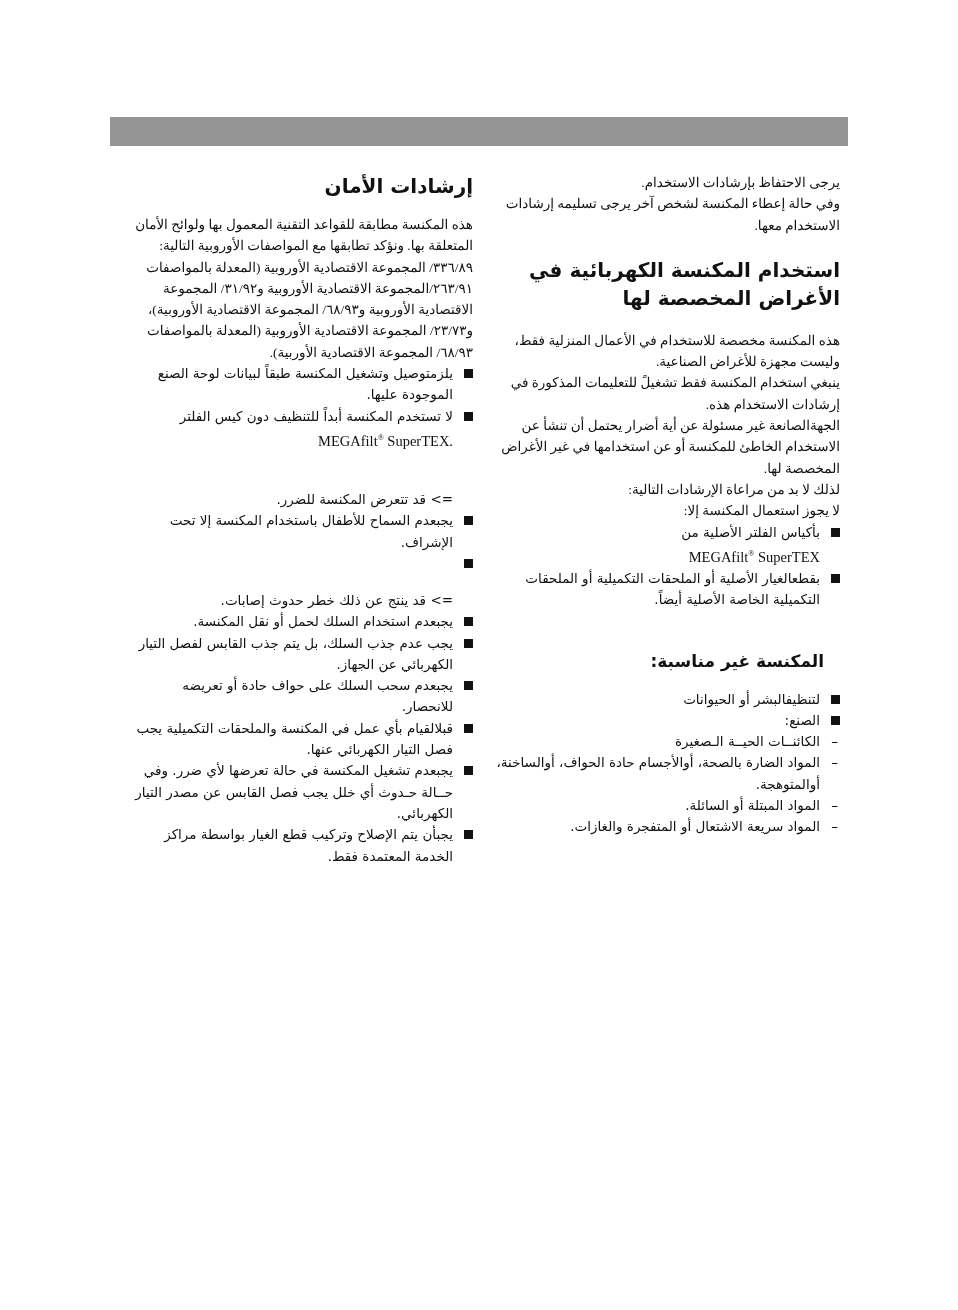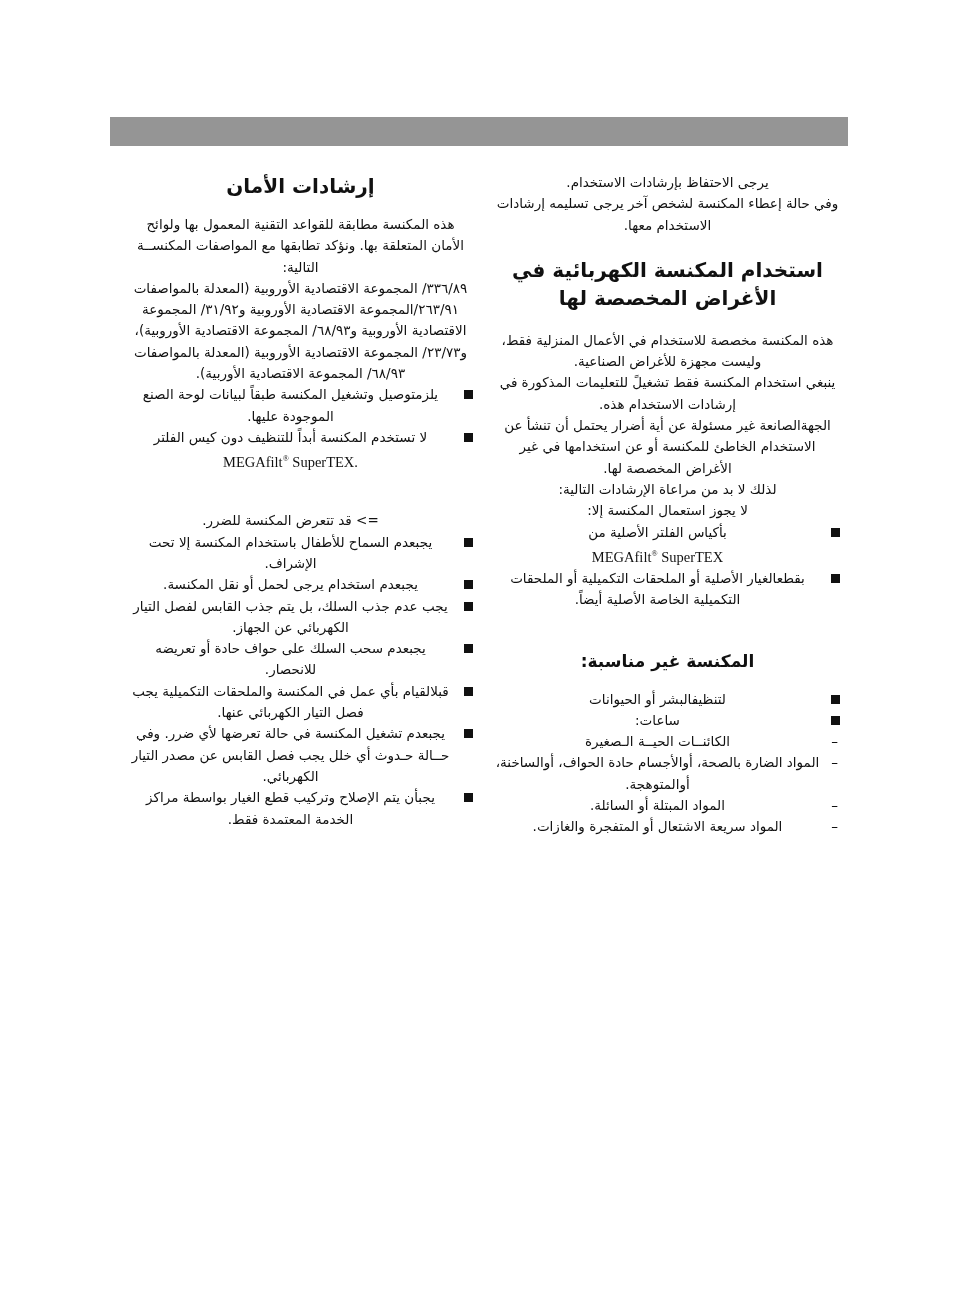--- a/index.html
+++ b/index.html
@@ -1,22 +1,22 @@
 <!DOCTYPE html>
 <html><head>
 <meta charset="utf-8">
 <style>
   html, body { margin: 0; padding: 0; background: #ffffff; }
   body { width: 958px; height: 1310px; position: relative; overflow: hidden;
          font-family: "DejaVu Sans", "Liberation Sans", sans-serif; color: #111; }
   .header-bar { position: absolute; left: 110px; top: 117px; width: 738px; height: 29px; background: #959595; }
-  .col { position: absolute; direction: rtl; text-align: center; }
+  .col { position: absolute; direction: rtl; text-align: right; }
   .col-right { left: 495px; top: 172px; width: 345px; }
   .col-left { left: 128px; top: 172px; width: 345px; }
-  p, .line { margin: 0; font-size: 13.5px; line-height: 21.3px; }
+  p, .line { margin: 0; font-size: 13.5px; line-height: 21.3px; font-family: Liberation Serif, serif; }
   .para { margin: 0; font-size: 13.5px; line-height: 21.3px; }
   h2 { margin: 0; font-weight: bold; font-size: 20px; line-height: 28px; }
   h3 { margin: 16px; font-weight: bold; font-size: 17px; line-height: 24px; }
   ul { list-style: none; margin: 0; padding: 0; }
   li { position: relative; font-size: 13.5px; line-height: 21.3px; padding-right: 20px; }
   li .bullet { position: absolute; right: 0; top: 6px; width: 9px; height: 9px; background: #111; }
   li.note { padding-right: 20px; margin-top: 37px; }
   li.dash { padding-right: 20px; }
   li.dash .dashmark { position: absolute; right: 2px; top: 0; }
   .ltr { direction: ltr; unicode-bidi: embed; display: inline-block; font-family: Liberation Serif, serif; font-size: 14.5px; }
@@ -56,21 +56,21 @@
 
   <div style="height:22px"></div>
   <h3>المكنسة غير مناسبة:</h3>
   <ul>
     <li>
       <span class="bullet"></span>
       <span>لتنظيفالبشر أو الحيوانات</span>
     </li>
     <li>
       <span class="bullet"></span>
-      <span>ساعات:</span>
+      <span>الصنع:</span>
     </li>
     <li class="dash">
       <span class="dashmark">–</span>
       <span>الكائنــات الحيــة الـصغيرة</span>
     </li>
     <li class="dash">
       <span class="dashmark">–</span>
       <span>المواد الضارة بالصحة، أوالأجسام حادة الحواف، أوالساخنة، أوالمتوهجة.</span>
     </li>
     <li class="dash">
@@ -80,21 +80,21 @@
     <li class="dash">
       <span class="dashmark">–</span>
       <span>المواد سريعة الاشتعال أو المتفجرة والغازات.</span>
     </li>
   </ul>
 </div>
 
 <div class="col col-left">
   <h2>إرشادات الأمان</h2>
   <div style="height:14px"></div>
-  <p class="para">هذه المكنسة مطابقة للقواعد التقنية المعمول بها ولوائح الأمان المتعلقة بها. ونؤكد تطابقها مع المواصفات المكنســة التالية:</p>
+  <p class="para">هذه المكنسة مطابقة للقواعد التقنية المعمول بها ولوائح الأمان المتعلقة بها. ونؤكد تطابقها مع المواصفات الأوروبية التالية:</p>
   <p class="para">٣٣٦/٨٩/ المجموعة الاقتصادية الأوروبية (المعدلة بالمواصفات ٢٦٣/٩١/المجموعة الاقتصادية الأوروبية و٣١/٩٢/ المجموعة الاقتصادية الأوروبية و٦٨/٩٣/ المجموعة الاقتصادية الأوروبية)، و٢٣/٧٣/ المجموعة الاقتصادية الأوروبية (المعدلة بالمواصفات ٦٨/٩٣/ المجموعة الاقتصادية الأوربية).</p>
 
   <ul>
     <li>
       <span class="bullet"></span>
       <span>يلزمتوصيل وتشغيل المكنسة طبقاً لبيانات لوحة الصنع الموجودة عليها.</span>
     </li>
     <li>
       <span class="bullet"></span>
       <span>لا تستخدم المكنسة أبداً للتنظيف دون كيس الفلتر</span><br>
@@ -104,23 +104,27 @@
       <span>=&gt;</span>
       <span>قد تتعرض المكنسة للضرر.</span>
     </li>
     <li>
       <span class="bullet"></span>
       <span>يجبعدم السماح للأطفال باستخدام المكنسة إلا تحت الإشراف.</span>
     </li>
     <li>
       <span class="bullet"></span>
     </li>
+    <li class="note">
+      <span>=&gt;</span>
+      <span>قد ينتج عن ذلك خطر حدوث إصابات.</span>
+    </li>
     <li>
       <span class="bullet"></span>
-      <span>يجبعدم استخدام يرجى لحمل أو نقل المكنسة.</span>
+      <span>يجبعدم استخدام السلك لحمل أو نقل المكنسة.</span>
     </li>
     <li>
       <span class="bullet"></span>
       <span>يجب عدم جذب السلك، بل يتم جذب القابس لفصل التيار الكهربائي عن الجهاز.</span>
     </li>
     <li>
       <span class="bullet"></span>
       <span>يجبعدم سحب السلك على حواف حادة أو تعريضه للانحصار.</span>
     </li>
     <li>

